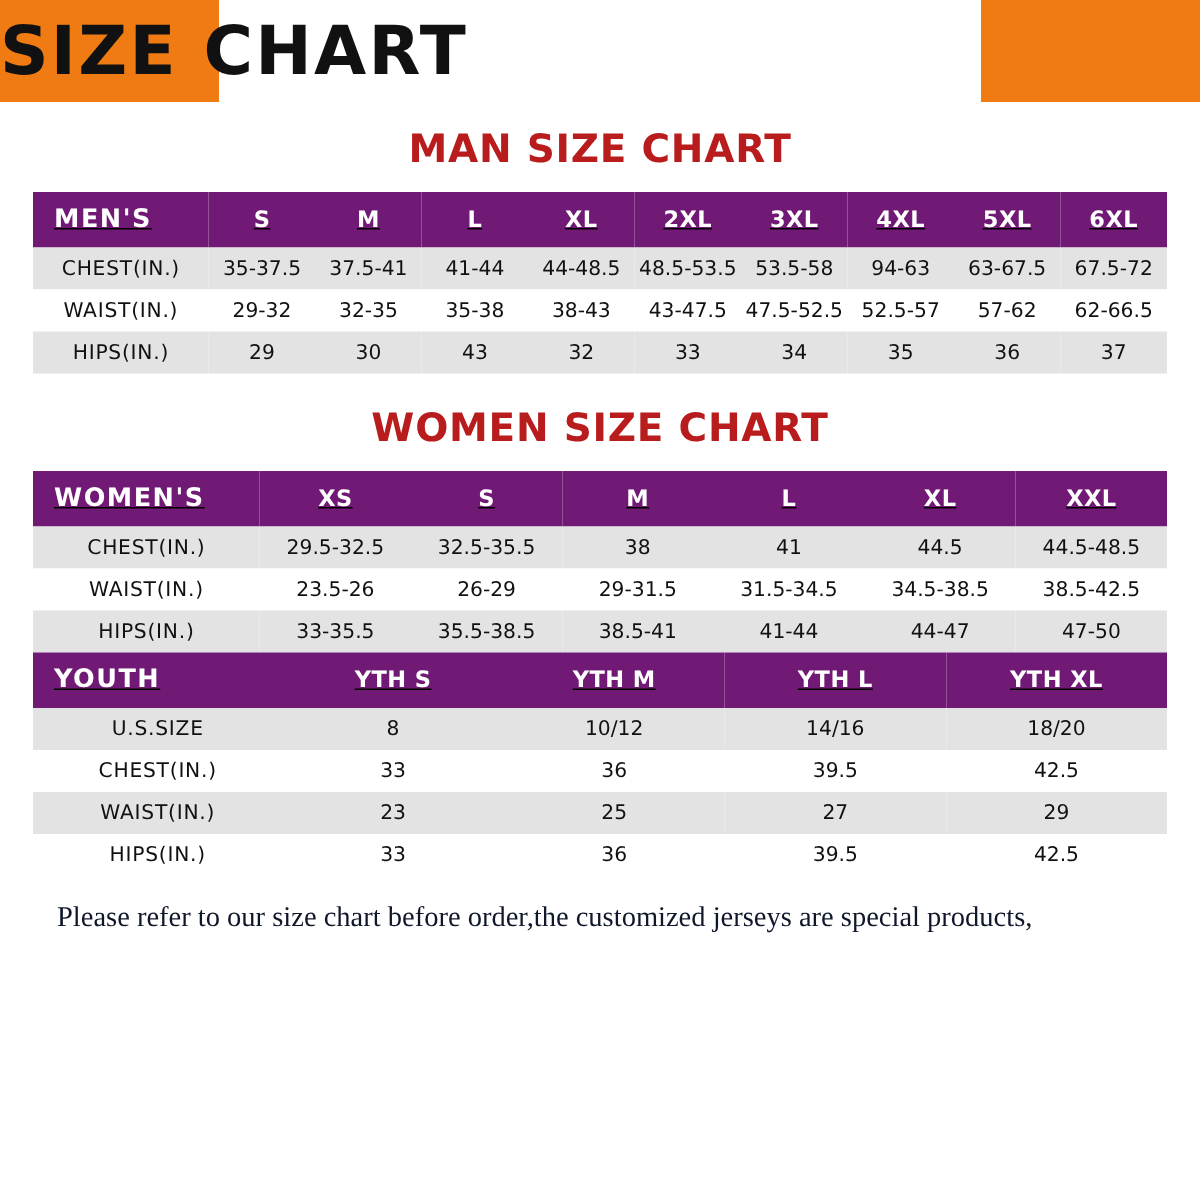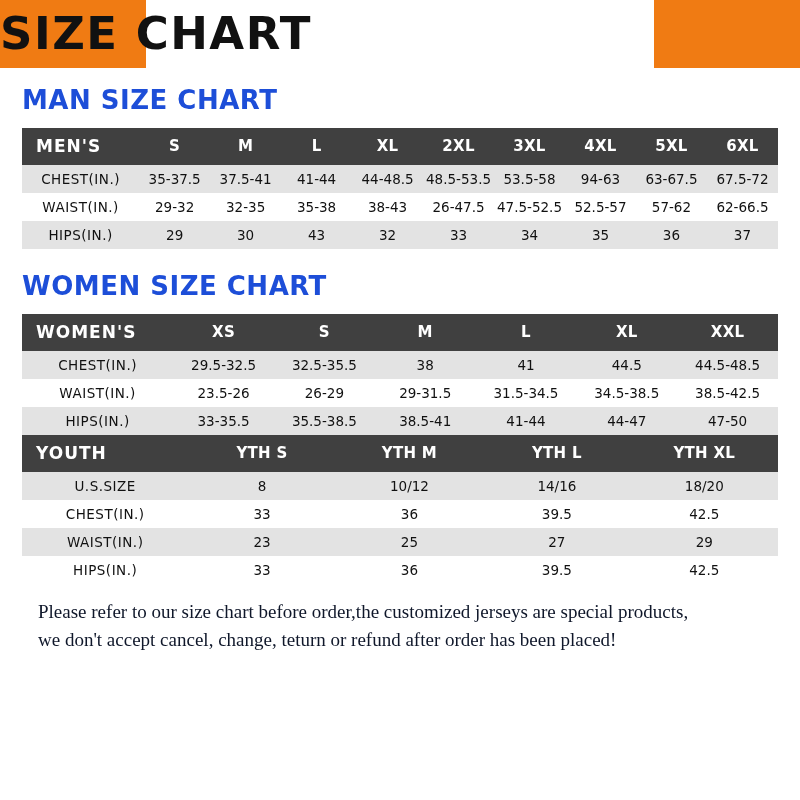--- a/index.html
+++ b/index.html
@@ -40,45 +40,46 @@
     letter-spacing: 1.5px;
     color: #111111;
     line-height: 1;
     padding-bottom: 2px;
   }
   .content {
     padding: 0 22px;
   }
   
   .section-title {
-    text-align: left;
+    text-align: center;
     font-family: "DejaVu Sans", sans-serif;
     font-weight: bold;
     font-size: 26px;
-    color: #1d4ed8;
+    color: #b91c1c;
     letter-spacing: 0.5px;
   }
   .t-man    { margin: 17px 0 13px 0; }
   .t-women  { margin: 22px 0 13px 0; }
   .t-youth  { margin: 26px 0 14px 0; }
 
   
   table.size-table {
     width: 100%;
     border-collapse: collapse;
     table-layout: fixed;
   }
   table.size-table th,
   table.size-table td {
     text-align: center;
     font-family: "DejaVu Sans", sans-serif;
   }
   
   table.size-table thead tr {
-    background: #404040;
+    background: #701a75;
+    text-decoration: underline;
   }
   table.size-table thead th {
     color: #ffffff;
     font-weight: bold;
     font-size: 15px;
     padding: 8px 0 9px 0;
     letter-spacing: 0.3px;
   }
   table.size-table thead th.rowlabel {
     text-align: left;
@@ -176,21 +177,21 @@
           <td>94-63</td>
           <td>63-67.5</td>
           <td>67.5-72</td>
         </tr>
         <tr class="band-white">
           <td class="rowlabel">WAIST(IN.)</td>
           <td>29-32</td>
           <td>32-35</td>
           <td>35-38</td>
           <td>38-43</td>
-          <td>26-47.5</td>
+          <td>43-47.5</td>
           <td>47.5-52.5</td>
           <td>52.5-57</td>
           <td>57-62</td>
           <td>62-66.5</td>
         </tr>
         <tr class="band-light">
           <td class="rowlabel">HIPS(IN.)</td>
           <td>29</td>
           <td>30</td>
           <td>43</td>
@@ -301,17 +302,16 @@
           <td>33</td>
           <td>36</td>
           <td>39.5</td>
           <td>42.5</td>
         </tr>
       </tbody>
     </table>
 
     <div class="note">
       <div>Please refer to our size chart before order,the customized jerseys are special products,</div>
-      <div>we don't accept cancel, change, teturn or refund after order has been placed!</div>
     </div>
 
   </div>
 </div>
 
 </body></html>

